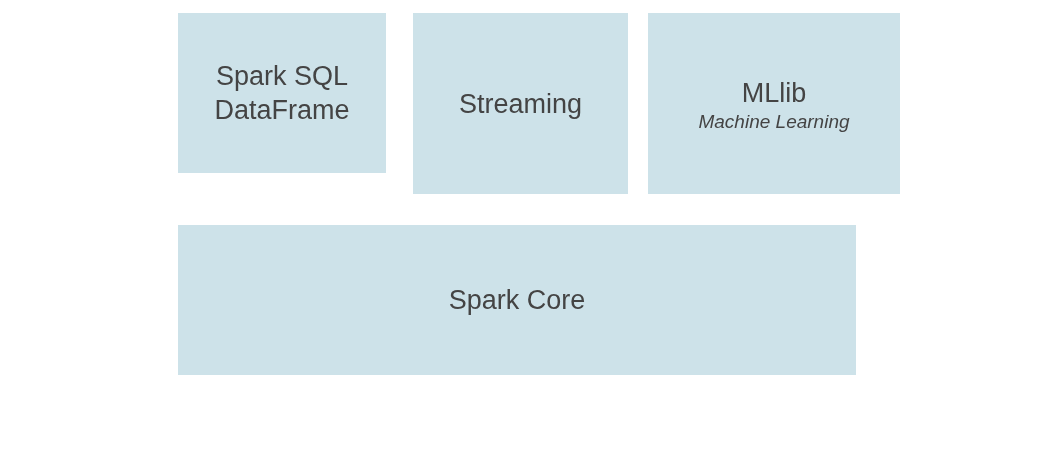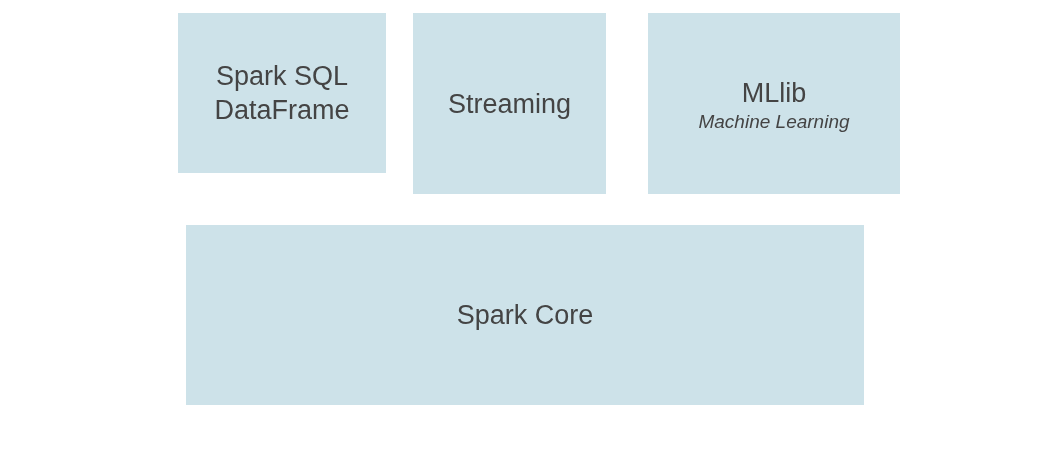--- a/index.html
+++ b/index.html
@@ -47,37 +47,36 @@
   
   #box-spark-sql {
     left: 178px;
     top: 13px;
     width: 208px;
     height: 160px;
   }
   #box-streaming {
     left: 413px;
     top: 13px;
-    width: 193px;
+    width: 215px;
     height: 181px;
     text-align: center;
   }
   #box-mllib {
     left: 648px;
     top: 13px;
     width: 252px;
     height: 181px;
   }
   
   #box-spark-core {
     left: 178px;
     top: 225px;
     width: 678px;
-    height: 180px;
-    margin-left: 8px;
+    height: 150px;
   }
   #box-spark-core .block-title {
     font-size: 27px;
     line-height: 33px;
   }
 </style>
 </head>
 <body>
 
 <div id="canvas">

